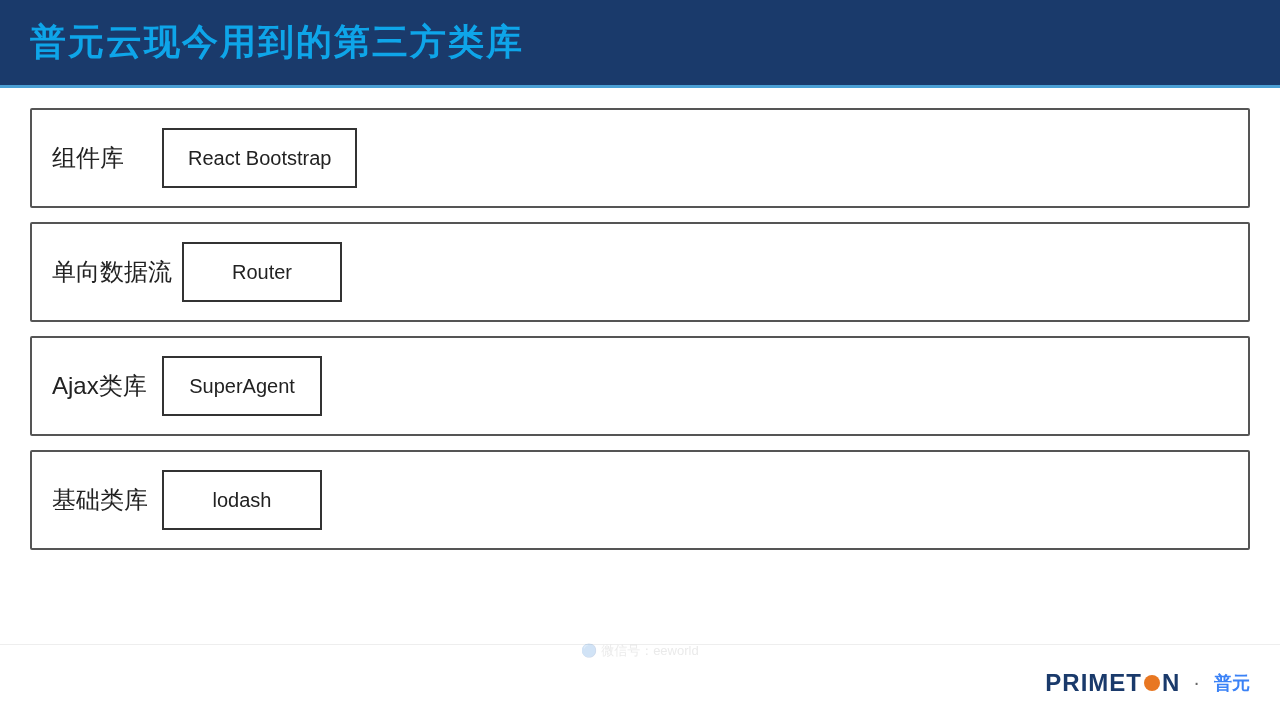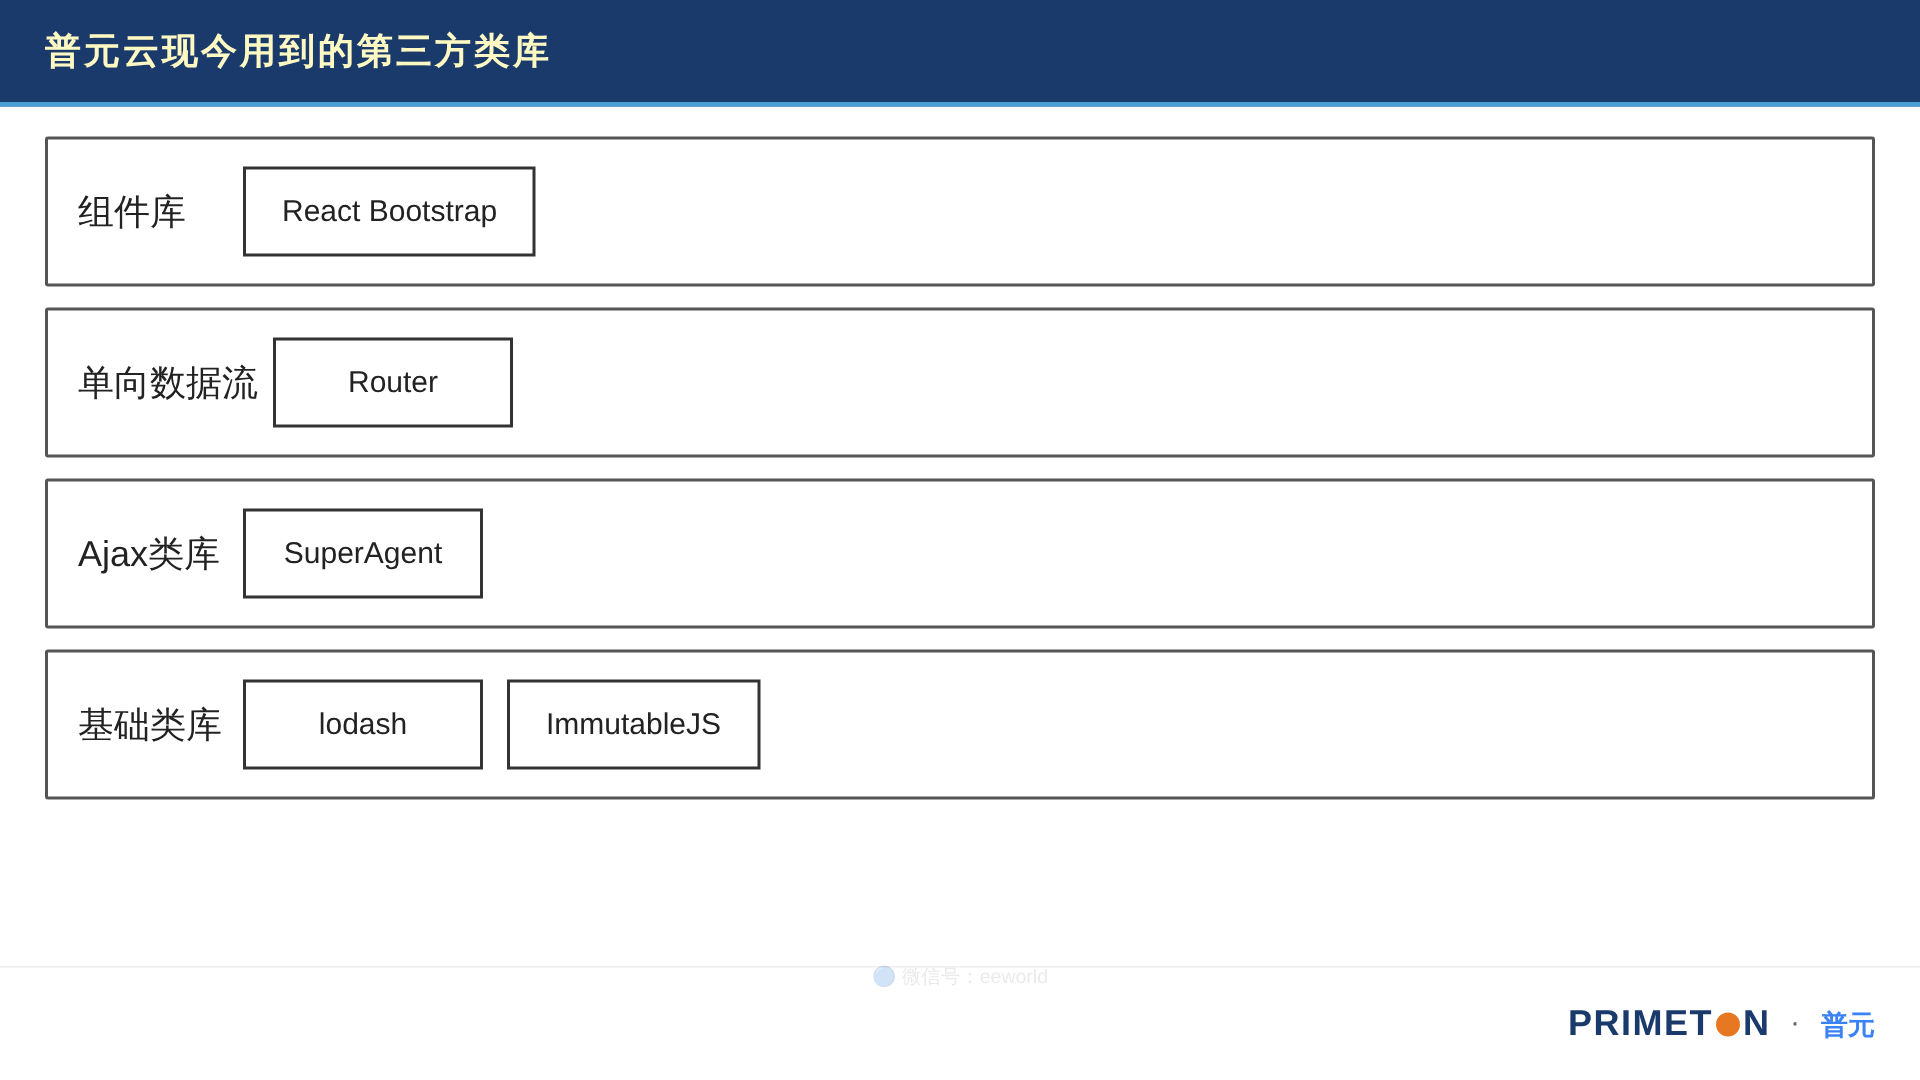--- a/index.html
+++ b/index.html
@@ -16,22 +16,22 @@
       overflow: hidden;
     }
 
     .header {
       background: #1a3a6b;
       padding: 18px 30px;
       border-bottom: 3px solid #4a9fd4;
     }
 
     .header-title {
-      color: #fef9c3;
-      font-size: 24px;
+      color: #0ea5e9;
+      font-size: 36px;
       font-weight: bold;
       letter-spacing: 2px;
     }
 
     .main-content {
       padding: 20px 30px;
       display: flex;
       flex-direction: column;
       gap: 14px;
     }
@@ -147,21 +147,20 @@
     <div class="row-box">
       <span class="row-label">Ajax类库</span>
       <div class="items-container">
         <div class="item-box">SuperAgent</div>
       </div>
     </div>
     <div class="row-box">
       <span class="row-label">基础类库</span>
       <div class="items-container">
         <div class="item-box">lodash</div>
-        <div class="item-box">ImmutableJS</div>
       </div>
     </div>
   </div>
 
 <div class="footer">
   <div class="footer-watermark">
     <span style="opacity:0.4; font-size:13px;">🔵 微信号：eeworld</span>
   </div>
   <div class="logo-container">
     <div class="logo-primeton">

